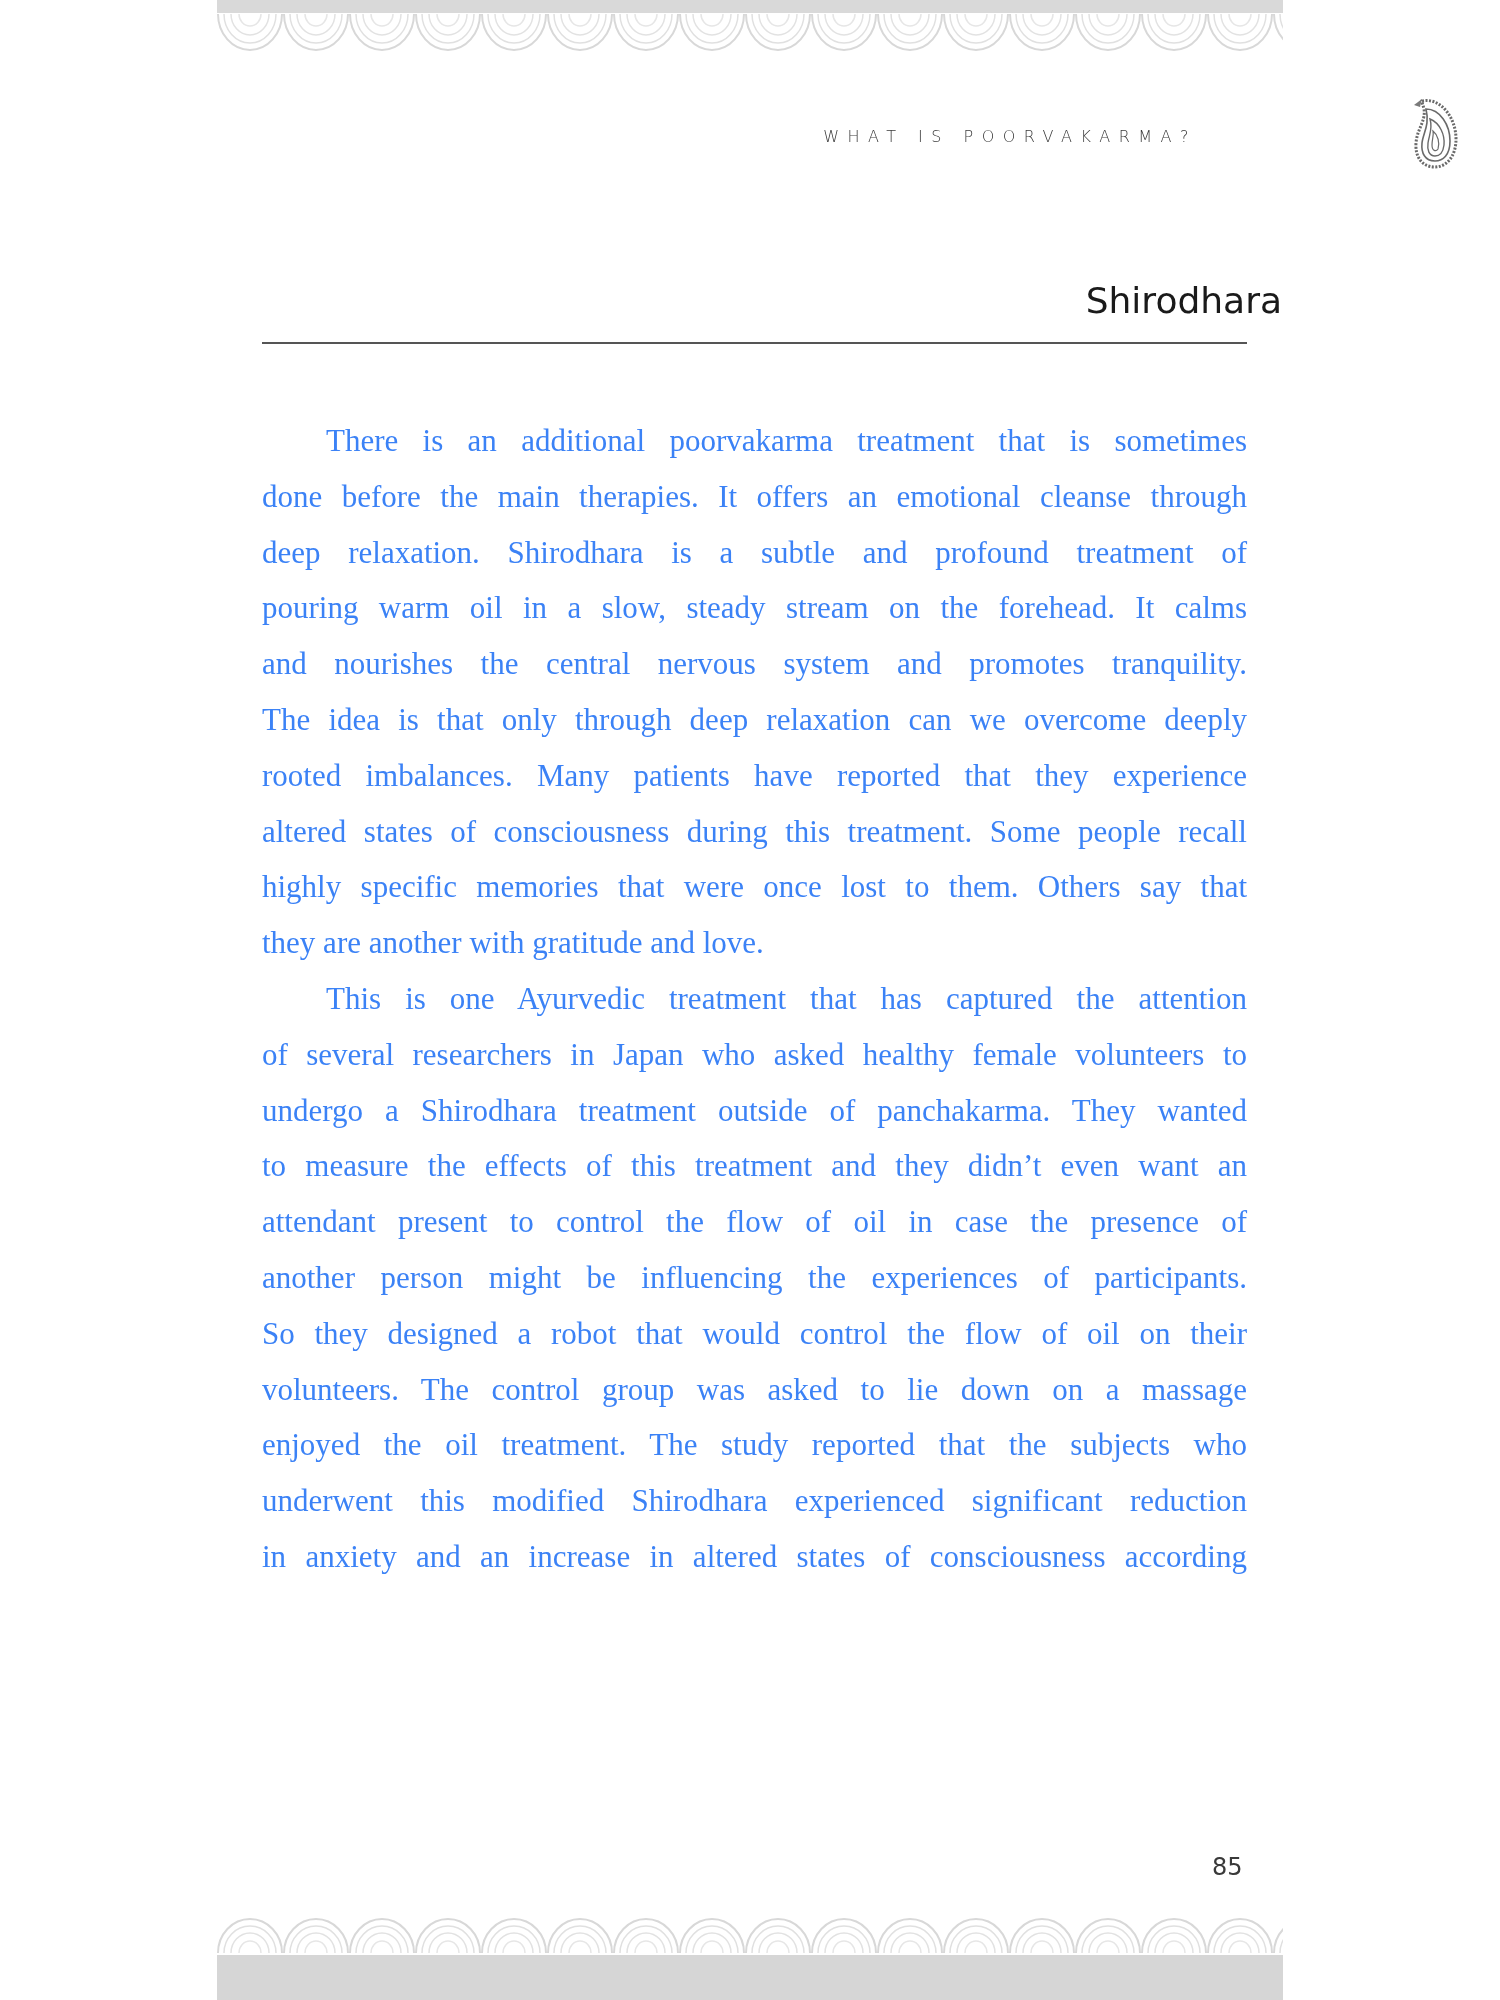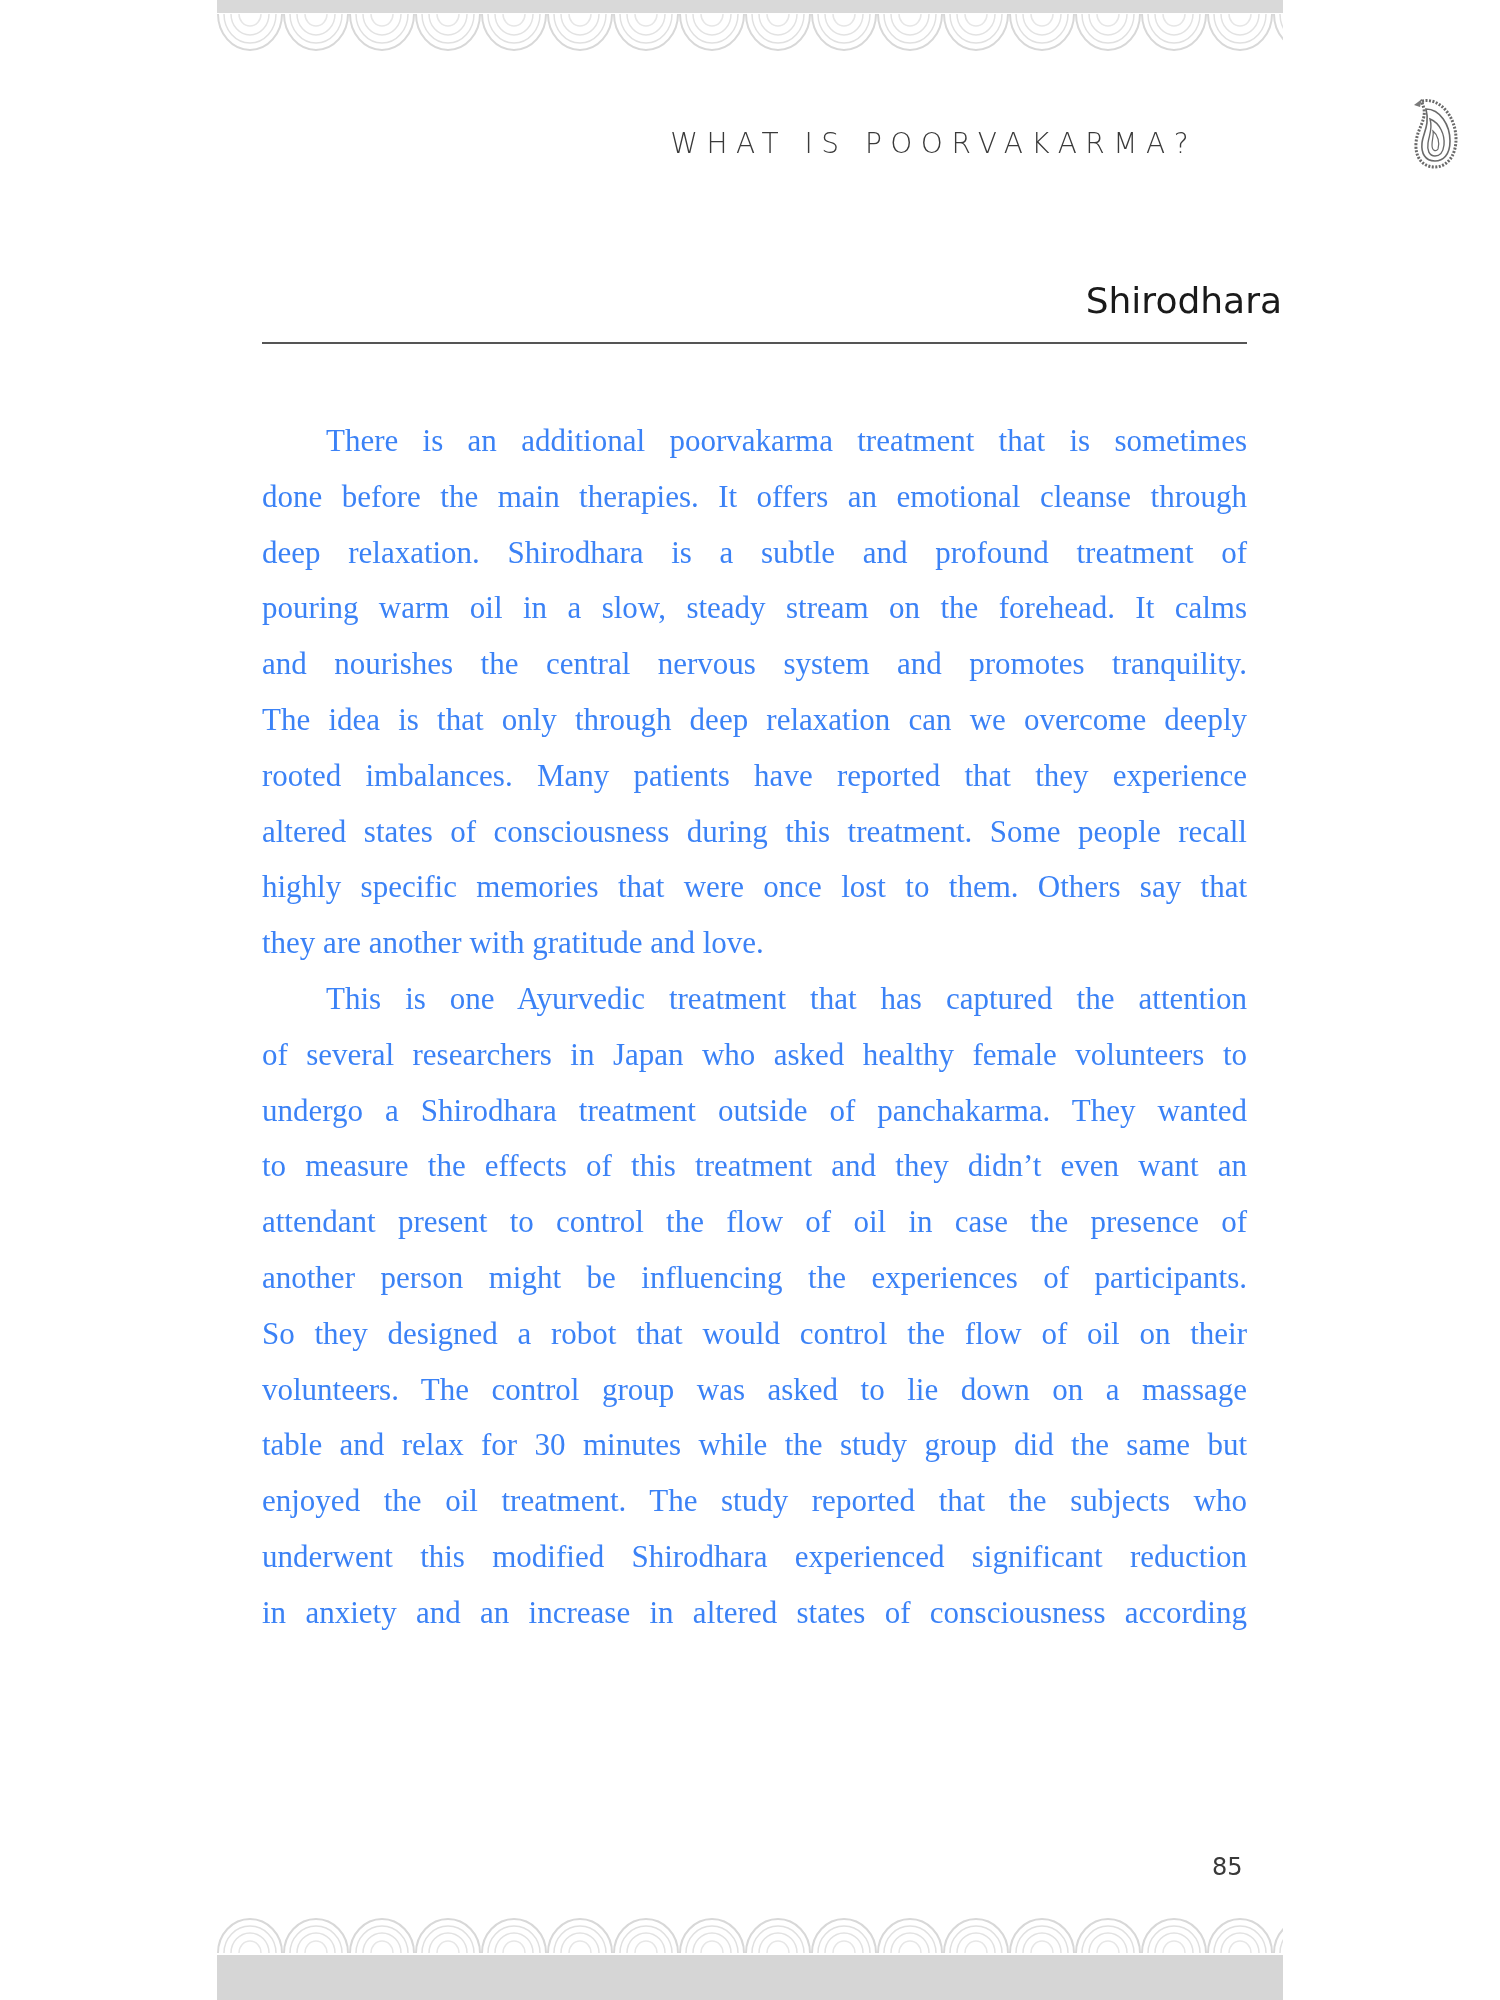--- a/index.html
+++ b/index.html
@@ -47,21 +47,21 @@
       width: 100%;
       height: 45px;
       background: #d6d6d6;
     }
     
     .running-header {
       position: absolute;
       right: 86px;
       top: 127px;
       font-family: "DejaVu Sans", sans-serif;
-      font-size: 28px;
+      font-size: 16px;
       letter-spacing: 8.5px;
       color: #3a3a3a;
       font-weight: 300;
     }
     .paisley {
       position: absolute;
       left: 1193px;
       top: 95px;
       width: 50px;
       height: 76px;
@@ -166,21 +166,20 @@
     </div>
     <div>
       <span class="line indent">This is one Ayurvedic treatment that has captured the attention</span>
       <span class="line">of several researchers in Japan who asked healthy female volunteers to</span>
       <span class="line">undergo a Shirodhara treatment outside of panchakarma. They wanted</span>
       <span class="line">to measure the effects of this treatment and they didn’t even want an</span>
       <span class="line">attendant present to control the flow of oil in case the presence of</span>
       <span class="line">another person might be influencing the experiences of participants.</span>
       <span class="line">So they designed a robot that would control the flow of oil on their</span>
       <span class="line">volunteers. The control group was asked to lie down on a massage</span>
-      <span class="line">table and relax for 30 minutes while the study group did the same but</span>
       <span class="line">enjoyed the oil treatment. The study reported that the subjects who</span>
       <span class="line">underwent this modified Shirodhara experienced significant reduction</span>
       <span class="line">in anxiety and an increase in altered states of consciousness according</span>
     </div>
   </div>
 
   <div class="folio" style="left:995px;">85</div>
 
   <svg class="border-bottom-scallops" viewBox="0 0 1066 38" preserveAspectRatio="none" xmlns="http://www.w3.org/2000/svg">
     <defs>

